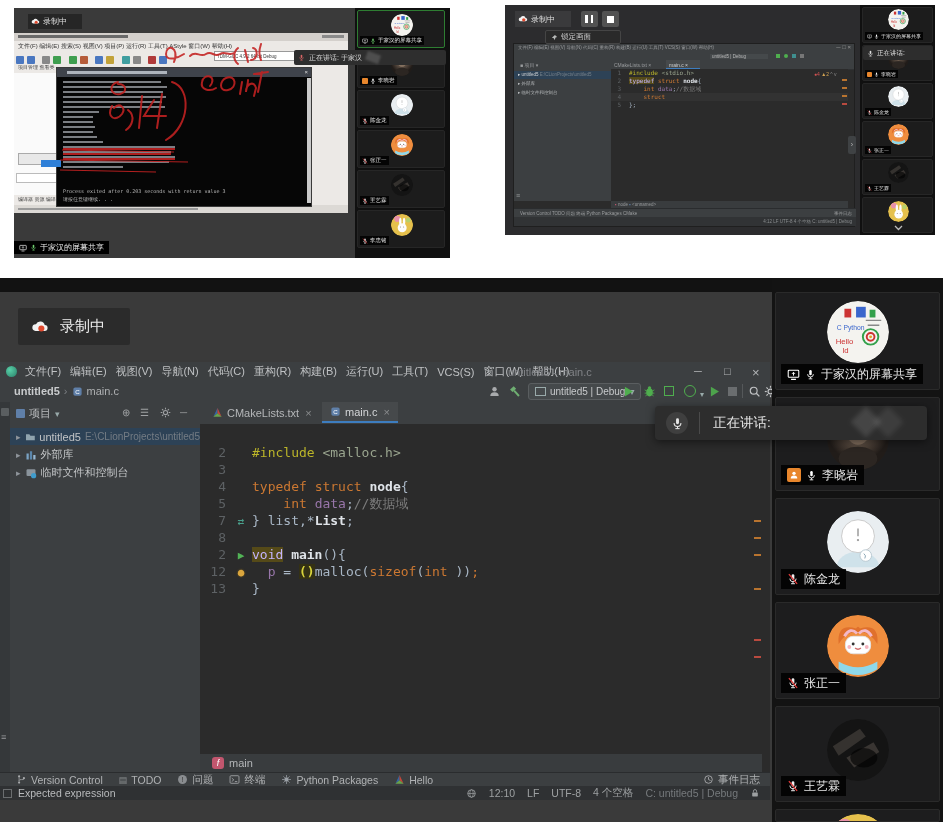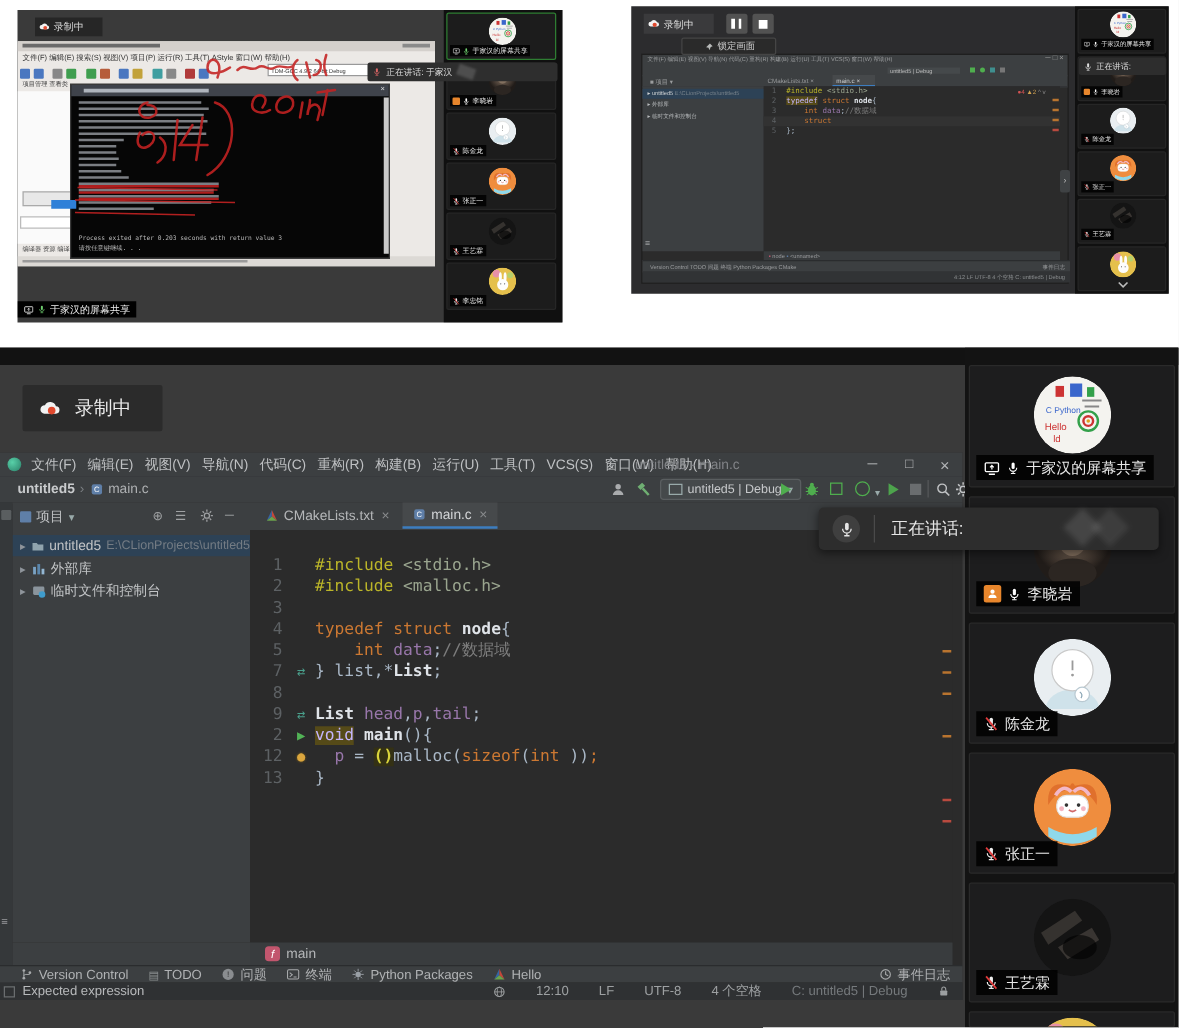--- a/index.html
+++ b/index.html
@@ -63,21 +63,21 @@
   .mk.red{background:#b94a3f;}
   .fnbar{left:200px;top:392px;width:562px;height:18px;background:#393c3e;display:flex;align-items:center;gap:5px;
          padding-left:12px;box-sizing:border-box;font-size:11px;color:#b4b6b8;}
   .ficon{width:12px;height:12px;border-radius:3px;background:#c2566e;color:#fff;font-size:9px;
          display:flex;align-items:center;justify-content:center;font-style:italic;}
   .sb1{left:0;top:410px;width:770px;height:14px;background:#3c3f41;border-top:1px solid #2a2c2e;
        display:flex;align-items:center;gap:16px;padding-left:16px;box-sizing:border-box;}
   .sb1 .it{display:flex;align-items:center;gap:4px;font-size:10.5px;color:#b0b2b4;white-space:nowrap;}
   .sb2{left:0;top:424px;width:770px;height:14px;background:#2f3133;display:flex;align-items:center;
        font-size:10.5px;color:#b8babc;}
-  .sb2 .right{position:absolute;right:10px;display:flex;gap:24px;align-items:center;color:#9da0a2;}
+  .sb2 .right{position:absolute;right:10px;display:flex;gap:12px;align-items:center;color:#9da0a2;}
   .sb2 .dim{color:#75797c;}
   
   .toast{left:655px;top:128px;width:272px;height:34px;background:#2d2d2d;border-radius:4px;
          box-shadow:0 2px 8px rgba(0,0,0,.5);z-index:30;}
   .toast .micc{position:absolute;left:11px;top:6px;width:22px;height:22px;border-radius:50%;background:#3f3f3f;
                display:flex;align-items:center;justify-content:center;}
   .toast .div{position:absolute;left:44px;top:6px;width:1px;height:22px;background:#4a4a4a;}
   .toast .txt{position:absolute;left:58px;top:8px;font-size:13.5px;color:#e6e6e6;}
   .blurblob{position:absolute;top:5px;width:22px;height:22px;background:rgba(210,210,210,.14);
             transform:rotate(45deg);filter:blur(2px);}
@@ -481,21 +481,21 @@
       <span style="font-size:8px;color:#ddd;">录制中</span>
     </div>
     <div class="abs" style="left:76px;top:6px;width:17px;height:16px;background:#525252;border-radius:2px;">
       <span class="abs" style="left:4px;top:4px;width:2.5px;height:8px;background:#fff;"></span>
       <span class="abs" style="left:9.5px;top:4px;width:2.5px;height:8px;background:#fff;"></span>
     </div>
     <div class="abs" style="left:97px;top:6px;width:17px;height:16px;background:#525252;border-radius:2px;">
       <span class="abs" style="left:5px;top:4.5px;width:7px;height:7px;background:#fff;"></span>
     </div>
     <div class="abs" style="left:40px;top:25px;width:76px;height:14px;background:#2a2a2a;border:1px solid #454545;border-radius:2px;
-                display:flex;align-items:center;gap:3px;padding-left:18px;box-sizing:border-box;z-index:6;">
+                display:flex;align-items:center;gap:3px;padding-left:5px;box-sizing:border-box;z-index:6;">
       <svg width="7" height="7">
           <use href="#ic-pin"></use>
         </svg>
       <span style="font-size:7.5px;color:#cfcfcf;">锁定画面</span>
     </div>
 
     <div class="miniwin">
       <div class="abs" style="left:0;top:0;width:100%;height:8px;background:#3c3f41;">
         <span class="tinytxt mini5" style="left:4px;top:1px;font-size:4.5px;">文件(F) 编辑(E) 视图(V) 导航(N) 代码(C) 重构(R) 构建(B) 运行(U) 工具(T) VCS(S) 窗口(W) 帮助(H)</span>
         <span class="tinytxt" style="right:3px;top:0;font-size:6px;color:#999;">─ □ ×</span>
@@ -766,28 +766,26 @@
           <svg width="12" height="12">
               <use href="#ic-scratch"></use>
             </svg>
           <span>临时文件和控制台</span>
         </div>
       </div>
       <div class="abs treebottom"></div>
 
       <div class="abs editor">
         <div class="code">
-            <div class="cl"><span class="ln">1</span><span class="gi"></span><span class="s-dir">#include</span><span class="s-id"> </span><span class="s-inc">&lt;stdio.h&gt;</span></div>
             <div class="cl"><span class="ln">2</span><span class="gi"></span><span class="s-dir">#include</span><span class="s-id"> </span><span class="s-inc">&lt;malloc.h&gt;</span></div>
             <div class="cl"><span class="ln">3</span><span class="gi"></span></div>
             <div class="cl"><span class="ln">4</span><span class="gi"></span><span class="s-kw">typedef</span><span class="s-id"> </span><span class="s-kw">struct</span><span class="s-id"> </span><span class="s-b">node</span><span class="s-id">{</span></div>
             <div class="cl"><span class="ln">5</span><span class="gi"></span><span class="s-id">    </span><span class="s-kw">int</span><span class="s-id"> </span><span class="s-fld">data</span><span class="s-id">;</span><span class="s-cmt">//数据域</span></div>
             <div class="cl"><span class="ln">7</span><span class="gi gi-arr">⇄</span><span class="s-id">} </span><span class="s-id">list</span><span class="s-id">,*</span><span class="s-b">List</span><span class="s-id">;</span></div>
             <div class="cl"><span class="ln">8</span><span class="gi"></span></div>
-            <div class="cl"><span class="ln">9</span><span class="gi gi-arr">⇄</span><span class="s-b">List</span><span class="s-id"> </span><span class="s-fld">head</span><span class="s-id">,</span><span class="s-fld">p</span><span class="s-id">,</span><span class="s-fld">tail</span><span class="s-id">;</span></div>
             <div class="cl"><span class="ln">2</span><span class="gi gi-run">▶</span><span class="s-hlkw">void</span><span class="s-id"> </span><span class="s-b">main</span><span class="s-id">(){</span></div>
             <div class="cl"><span class="ln">12</span><span class="gi gi-bulb">●</span><span class="s-id">  </span><span class="s-fld">p</span><span class="s-id"> = </span><span class="s-hlp">()</span><span class="s-id">malloc(</span><span class="s-kw">sizeof</span><span class="s-id">(</span><span class="s-kw">int</span><span class="s-id"> ))</span><span class="s-kw">;</span></div>
             <div class="cl"><span class="ln">13</span><span class="gi"></span><span class="s-id">}</span></div>
           </div>
         <span class="mk" style="top:96px;"></span>
         <span class="mk" style="top:113px;"></span>
         <span class="mk" style="top:130px;"></span>
         <span class="mk" style="top:164px;"></span>
         <span class="mk red" style="top:215px;"></span>
         <span class="mk red" style="top:232px;"></span>

